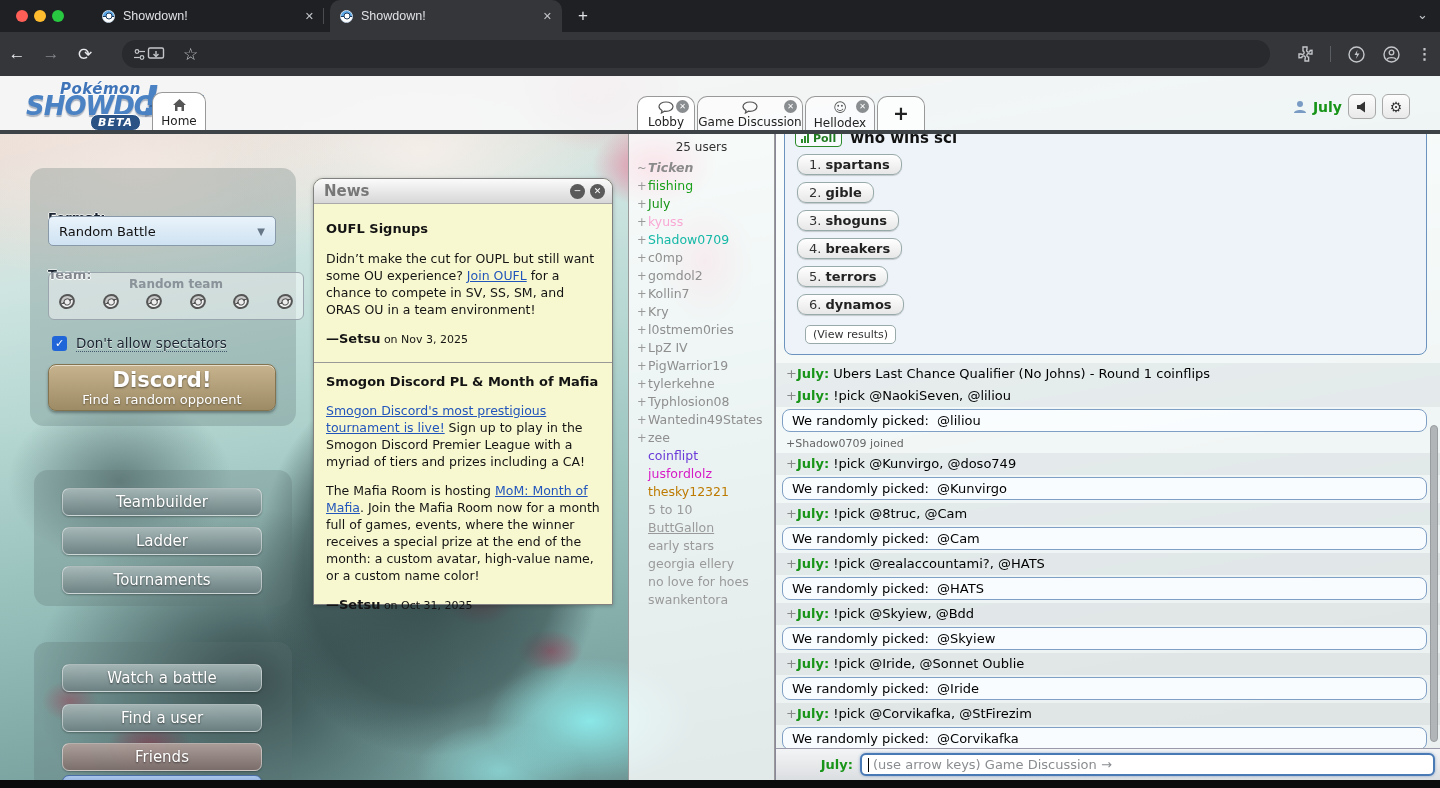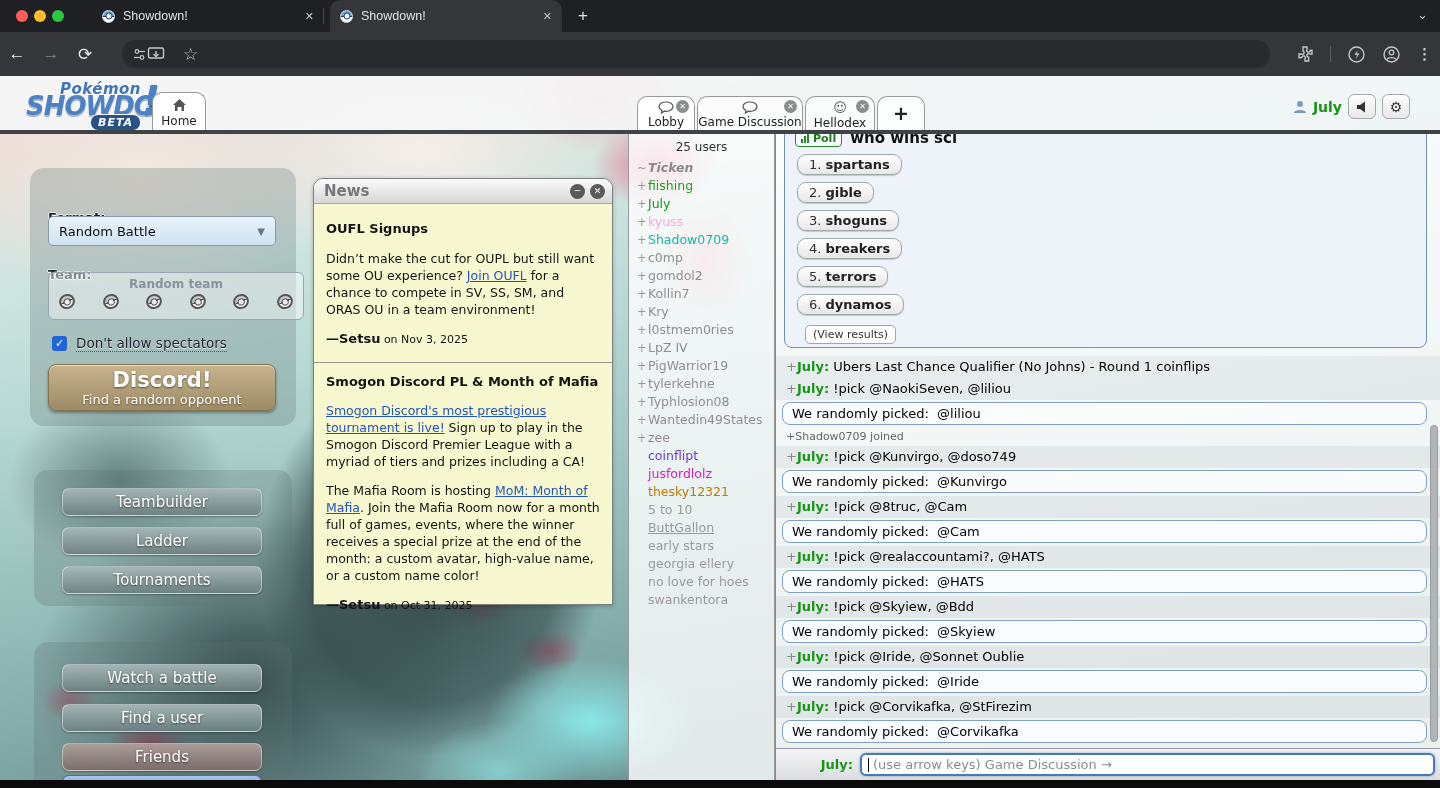--- a/index.html
+++ b/index.html
@@ -153,21 +153,21 @@
               background:rgba(255,255,255,0.8); border-left:1px solid #999; border-right:1px solid #999; }
   .ul-count { text-align:center; font-size:12px; color:#333; padding:6px 0 4px; }
   .ul-item { padding:1.5px 4px 1.5px 8px; font-size:12.5px; white-space:nowrap; overflow:hidden; }
   .ul-rank { display:inline-block; width:11px; color:#999; font-size:11.5px; }
 
   
   .chat { position:absolute; left:775px; top:134px; width:665px; height:646px;
           background:rgba(255,255,255,0.87); border-left:1px solid #889; }
   .chat-log { position:absolute; left:0; top:0; width:665px; height:614px; overflow:hidden; }
   .poll { margin:-14px 14px 8px 8px; background:#edf3f9; border:1px solid #6b93bd; border-radius:8px;
-          padding:8px 10px 3px; }
+          padding:8px 10px 10px; }
   .poll-head { display:flex; align-items:center; gap:8px; margin-bottom:2px; }
   .poll-badge { display:inline-flex; align-items:center; gap:4px; border:1px solid #2a8a2a; color:#1f7a1f;
                 border-radius:4px; font-size:11px; font-weight:bold; padding:1px 5px; background:rgba(255,255,255,0.6); }
   .poll-bars { display:inline-flex; align-items:flex-end; gap:1px; height:9px; }
   .poll-bars span { width:2px; background:#2a8a2a; display:inline-block; }
   .poll-title { font-size:15px; font-weight:bold; color:#111; }
   .poll-option { display:block; margin:7px 0 0 2px; border:1px solid #9aa; border-radius:9px;
                  background:linear-gradient(#ffffff,#e7e7e7); box-shadow:0 1px 1px rgba(0,0,0,0.18);
                  padding:2px 11px; font-size:13px; color:#333; width:max-content; }
   .poll-option b { color:#222; }

